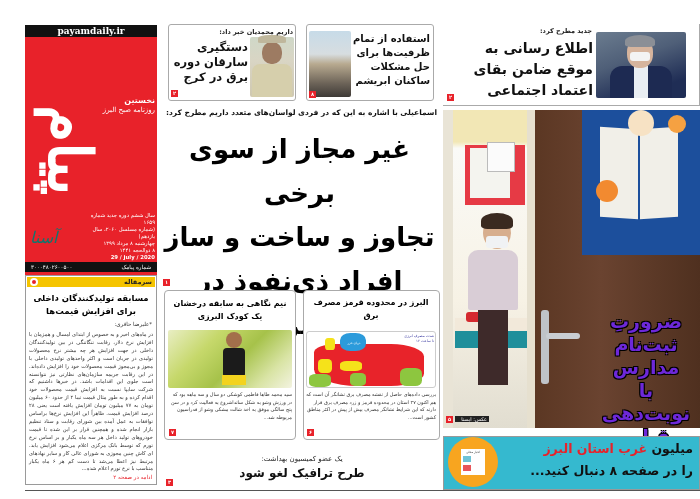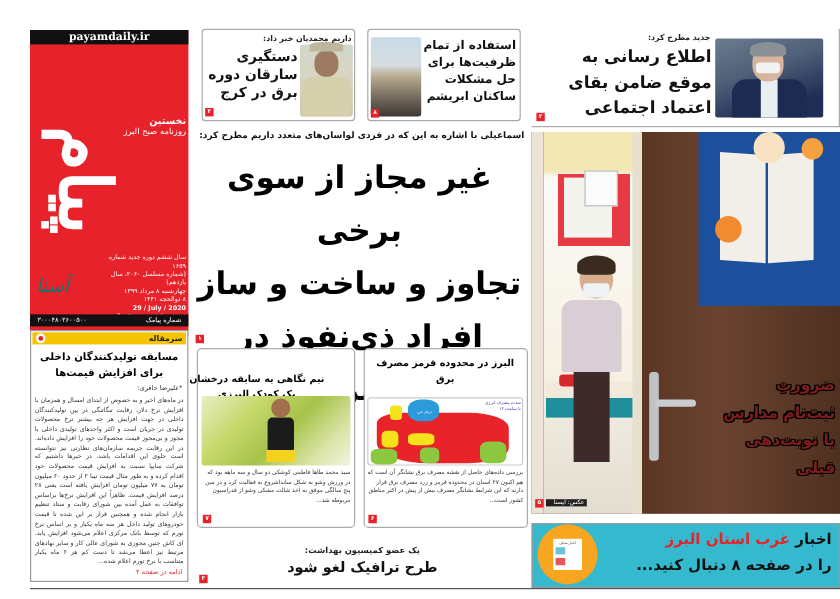--- a/index.html
+++ b/index.html
@@ -82,39 +82,39 @@
 #bp-flower2 { left: 668px; top: 115px; width: 18px; height: 18px; border-radius: 50%; background: #f5a142; }
 #bp-boy-head { left: 483px; top: 217px; width: 28px; height: 32px; border-radius: 50%; background: #d7ae8e; }
 #bp-boy-hair { left: 481px; top: 213px; width: 32px; height: 16px; border-radius: 50% 50% 20% 20%; background: #3a2a20; }
 #bp-boy-mask { left: 486px; top: 236px; width: 22px; height: 12px; background: #f0f2f4; border-radius: 3px; }
 #bp-boy-shirt { left: 468px; top: 250px; width: 50px; height: 60px; background: #d9cdd6; border-radius: 10px 10px 2px 2px; }
 #bp-boy-pants { left: 478px; top: 310px; width: 30px; height: 75px; background: #3e2a2a; }
 #bp-desk { left: 455px; top: 318px; width: 78px; height: 30px; background: linear-gradient(#f2e9da 0 45%, #1f8f9b 45%); }
 #bp-bag { left: 466px; top: 312px; width: 26px; height: 10px; background: #d42a2f; border-radius: 3px; }
 #bp-handle-plate { left: 541px; top: 310px; width: 8px; height: 74px; background: #bfc3c8; border-radius: 3px; }
 #bp-handle { left: 546px; top: 333px; width: 34px; height: 6px; background: #c9cdd2; border-radius: 3px; }
-#bp-caption { left: 596px; top: 310px; width: 100px; font-size: 13px; font-weight: bold; color: #7f1d1d; line-height: 23px; text-shadow: 1px 1px 0 #000, -1px -1px 0 #000, 1px -1px 0 #000, -1px 1px 0 #000; }
+#bp-caption { left: 596px; top: 310px; width: 100px; font-size: 19px; font-weight: bold; color: #6d28d9; line-height: 23px; text-shadow: 1px 1px 0 #000, -1px -1px 0 #000, 1px -1px 0 #000, -1px 1px 0 #000; text-align: center; }
 #bp-credit { left: 455px; top: 416px; width: 34px; font-size: 5px; color: #fff; background: #222; padding: 0 2px; }
 #bp-pnum { left: 446px; top: 416px; }
 
 
 #banner { left: 443px; top: 436px; width: 257px; height: 54px; background: #35b9cf; border: 1px solid #999; }
 #banner-circle { left: 448px; top: 437px; width: 50px; height: 50px; border-radius: 50%; background: #f8a51f; }
 #banner-paper { left: 461px; top: 449px; width: 24px; height: 26px; background: #fff; }
 #banner-paper-title { left: 462px; top: 450px; width: 22px; font-size: 3px; text-align: center; color: #333; }
 #banner-paper-blk1 { left: 463px; top: 456px; width: 8px; height: 6px; background: #6fc3d6; }
 #banner-paper-blk2 { left: 463px; top: 465px; width: 8px; height: 6px; background: #e8555a; }
 #banner-line1 { left: 505px; top: 441px; width: 188px; font-size: 12.5px; font-weight: bold; color: #111; }
 #banner-line1 .red { color: #e8222a; }
 #banner-line2 { left: 505px; top: 463px; width: 188px; font-size: 12.5px; font-weight: bold; color: #111; }
 
 
 .card { border: 1px solid #aaa; border-radius: 4px; background: #fff; }
 #card1 { left: 164px; top: 290px; width: 132px; height: 150px; }
-#card1-head { left: 152px; top: 297px; width: 124px; font-size: 8px; font-weight: bold; line-height: 13px; text-align: center; margin-top: 12px; }
+#card1-head { left: 168px; top: 297px; width: 124px; font-size: 8px; font-weight: bold; line-height: 13px; text-align: center; }
 #card1-photo { left: 168px; top: 330px; width: 124px; height: 58px; background: linear-gradient(135deg, #e9eec4 0%, #c6d86b 30%, #a6c24a 55%, #d9e4a5 80%, #f3f3e0 100%); border-radius: 2px; }
 #card1-boy { left: 226px; top: 332px; width: 16px; height: 16px; border-radius: 50%; background: #a36f4b; }
 #card1-body { left: 223px; top: 348px; width: 22px; height: 30px; background: #1b1b1b; border-radius: 4px; }
 #card1-shorts { left: 222px; top: 375px; width: 24px; height: 10px; background: #f3d31e; }
 #card1-text { left: 168px; top: 391px; width: 124px; font-size: 4.9px; line-height: 7.6px; color: #333; }
 #card1-pnum { left: 169px; top: 429px; }
 
 #card2 { left: 303px; top: 290px; width: 137px; height: 150px; }
 #card2-head { left: 306px; top: 296px; width: 130px; font-size: 8px; font-weight: bold; line-height: 13px; text-align: center; }
 #card2-map { left: 306px; top: 331px; width: 130px; height: 57px; border: 1px solid #ccc; border-radius: 3px; background: #fff; overflow: hidden; }
@@ -124,21 +124,21 @@
 #map-yel2 { left: 318px; top: 359px; width: 14px; height: 14px; background: #f5e21a; border-radius: 30%; }
 #map-yel3 { left: 325px; top: 338px; width: 10px; height: 12px; background: #f5e21a; border-radius: 30%; }
 #map-grn1 { left: 309px; top: 374px; width: 22px; height: 13px; background: #8dc63f; border-radius: 30%; }
 #map-grn2 { left: 400px; top: 368px; width: 22px; height: 18px; background: #8dc63f; border-radius: 30%; }
 #map-grn3 { left: 350px; top: 373px; width: 16px; height: 13px; background: #8dc63f; border-radius: 30%; }
 #map-legend { left: 390px; top: 334px; width: 44px; font-size: 3.6px; line-height: 5px; color: #3a3aa0; }
 #map-sea-label { left: 344px; top: 341px; width: 20px; font-size: 3px; color:#fff; text-align:center; }
 #card2-text { left: 306px; top: 391px; width: 130px; font-size: 4.9px; line-height: 7.6px; color: #333; }
 #card2-pnum { left: 307px; top: 429px; }
 
-#btm-kicker { left: 164px; top: 455px; width: 276px; font-size: 7px; font-weight: bold; text-align: center; color: #222; }
+#btm-kicker { left: 164px; top: 455px; width: 276px; font-size: 7px; font-weight: normal; text-align: center; color: #222; }
 #btm-head { left: 164px; top: 466px; width: 276px; font-size: 12px; font-weight: bold; text-align: center; color: #111; }
 #btm-pnum { left: 166px; top: 479px; }
 </style>
 </head>
 <body>
 
 <div class="abs" id="masthead"></div>
 <div class="abs" id="mast-url">payamdaily.ir</div>
 <div class="abs" id="mast-logo">پیام</div>
 <div class="abs rtl" id="mast-tag1">نخستین</div>
@@ -231,21 +231,21 @@
 <div class="abs rtl" id="bp-credit">عکس: ایسنا</div>
 <div class="abs pnum" id="bp-pnum">۵</div>
 
 <div class="abs" id="banner"></div>
 <div class="abs" id="banner-circle"></div>
 <div class="abs" id="banner-paper"></div>
 <div class="abs" id="banner-paper-title">اخبار محلی</div>
 <div class="abs" id="banner-paper-blk1"></div>
 <div class="abs" id="banner-paper-blk2"></div>
 <div class="abs rtl" id="banner-line1">
-  <span>اخبار</span>
+  <span>میلیون</span>
   <span class="red">غرب استان البرز</span>
 </div>
 <div class="abs rtl" id="banner-line2">را در صفحه ۸ دنبال کنید...</div>
 
 <div class="abs card" id="card1"></div>
 <div class="abs rtl" id="card1-head">نیم نگاهی به سابقه درخشان یک کودک البرزی</div>
 <div class="abs" id="card1-photo"></div>
 <div class="abs" id="card1-body"></div>
 <div class="abs" id="card1-shorts"></div>
 <div class="abs" id="card1-boy"></div>

